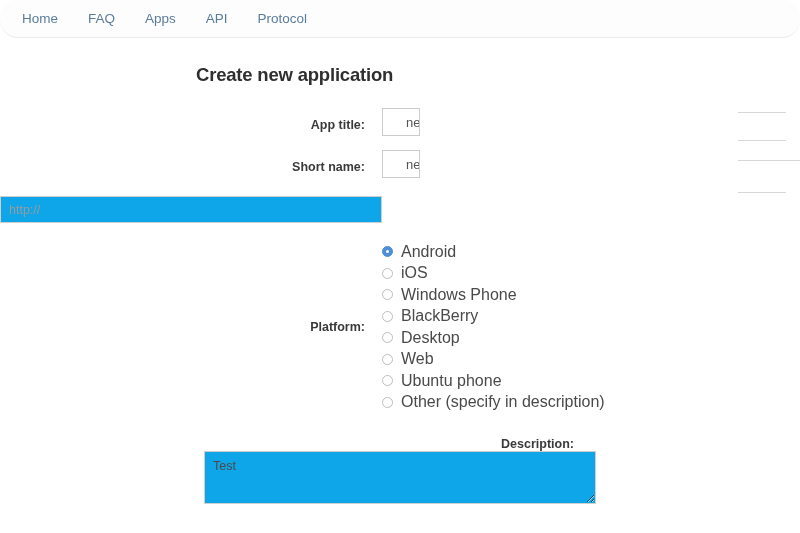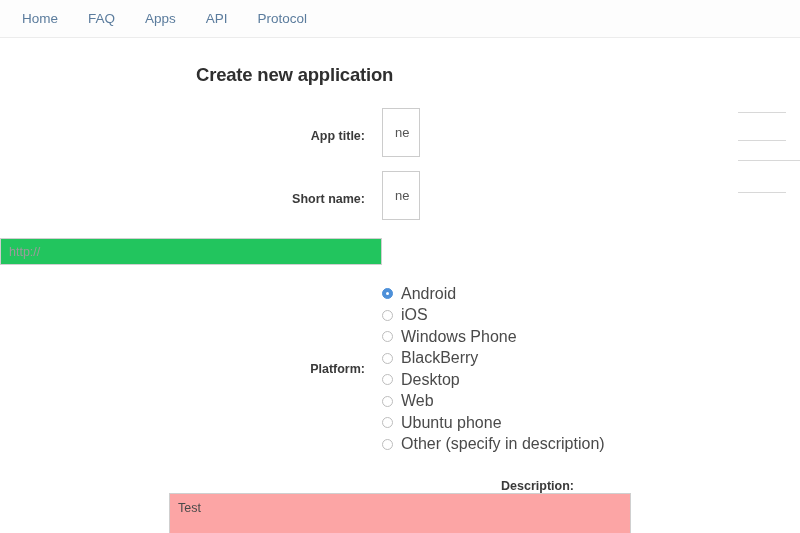--- a/index.html
+++ b/index.html
@@ -20,20 +20,21 @@
 
   
   .navbar {
     height: 38px;
     background: #fdfdfd;
     border-bottom: 1px solid #ececec;
     display: flex;
     align-items: center;
     padding-left: 22px;
     gap: 0px;
+    border-radius: 18px;
   }
   .nav-link {
     color: #5b7c9d;
     font-size: 13.5px;
     text-decoration: none;
     padding: 0 18px 0 0;
     margin-right: 12px;
     line-height: 38px;
     white-space: nowrap;
     cursor: pointer;
@@ -70,52 +71,52 @@
     padding-top: 6px;
   }
   .field-wrap {
     flex: 1 1 auto;
     position: relative;
   }
 
   
   .input-clipped {
     width: 38px;
-    height: 49px;
+    height: 28px;
     border: 1px solid #cccccc;
     background: #ffffff;
     font-size: 13px;
     color: #555555;
-    padding: 4px 0 4px 12px;
+    padding: 4px 0 4px 23px;
     font-family: "Liberation Sans", "DejaVu Sans", sans-serif;
     outline: none;
     overflow: hidden;
     white-space: nowrap;
     line-height: 23px;
   }
 
   
   .input-full {
     width: 382px;
     height: 27px;
     border: 1px solid #cfcfcf;
-    background: #22c55e;
+    background: #0ea5e9;
     font-size: 12.5px;
     color: #4a4a4a;
     padding: 3px 8px;
     font-family: "Liberation Sans", "DejaVu Sans", sans-serif;
     outline: none;
   }
   .input-full::placeholder { color: #9b9b9b; }
 
   .textarea-full {
-    width: 462px;
+    width: 392px;
     height: 53px;
     border: 1px solid #cfcfcf;
-    background: #fca5a5;
+    background: #0ea5e9;
     font-size: 12.5px;
     color: #4a4a4a;
     padding: 6px 8px;
     font-family: "Liberation Sans", "DejaVu Sans", sans-serif;
     outline: none;
     resize: vertical;
     line-height: 16px;
   }
 
   

